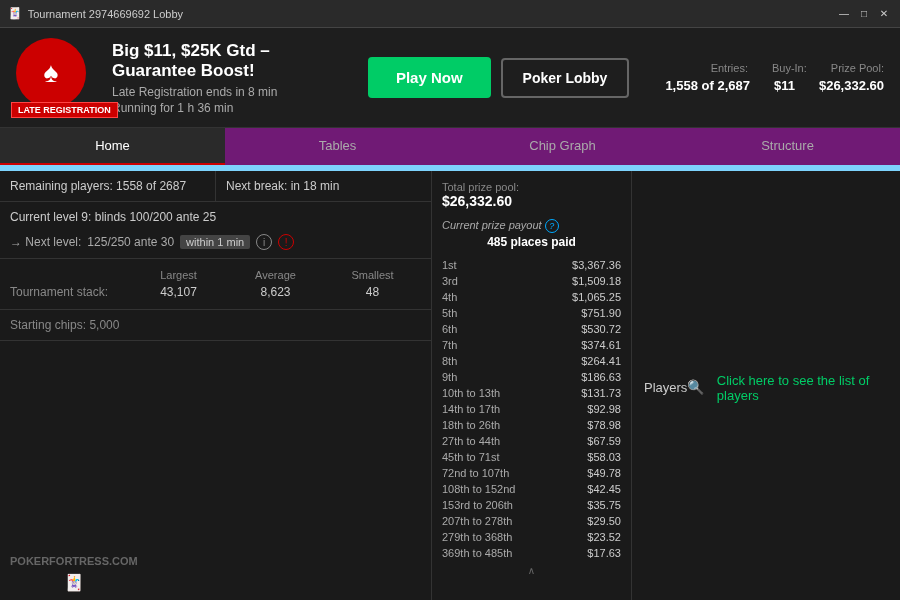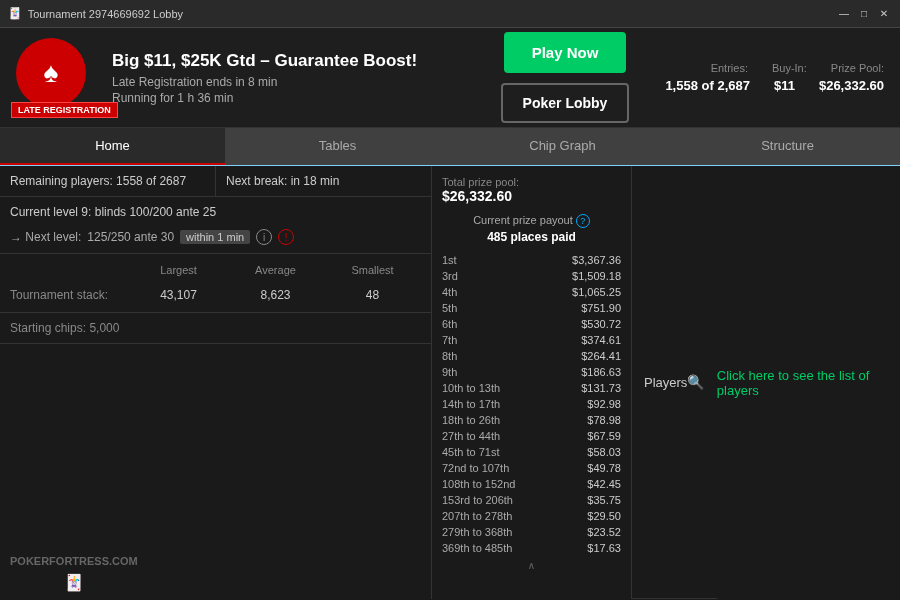--- a/index.html
+++ b/index.html
@@ -106,21 +106,20 @@
     }
     .running-text {
       color: #aaa;
       font-size: 12px;
     }
 
     .header-actions {
       display: flex;
       gap: 10px;
       align-items: center;
-      flex-direction: column;
     }
     .btn-play-now {
       background: #00cc66;
       color: white;
       border: none;
       padding: 12px 28px;
       border-radius: 4px;
       font-size: 15px;
       font-weight: bold;
       cursor: pointer;
@@ -155,22 +154,22 @@
     }
     .stat-value {
       color: white;
       font-size: 13px;
       font-weight: bold;
     }
 
     
     .tabs {
       display: flex;
-      background: #404040;
-      border-bottom: 1px solid #7dd3fc;
+      background: #701a75;
+      border-bottom: 6px solid #7dd3fc;
     }
     .tab {
       flex: 1;
       text-align: center;
       padding: 10px;
       color: #aaa;
       cursor: pointer;
       font-size: 13px;
       border-bottom: 2px solid transparent;
     }
@@ -246,21 +245,21 @@
     }
 
     .stacks-table {
       padding: 10px;
       border-bottom: 1px solid #333;
     }
     .stacks-header {
       display: flex;
       color: #888;
       font-size: 11px;
-      margin-bottom: 12px;
+      margin-bottom: 4px;
     }
     .stacks-header .s-label { width: 120px; }
     .stacks-header .s-val { flex: 1; text-align: center; }
     .stacks-values {
       display: flex;
       color: #ccc;
       font-size: 12px;
     }
     .stacks-values .s-label { width: 120px; color: #888; }
     .stacks-values .s-val { flex: 1; text-align: center; }
@@ -283,24 +282,24 @@
       color: #888;
       font-size: 11px;
     }
     .prize-pool-value {
       color: white;
       font-size: 14px;
       font-weight: bold;
       margin-bottom: 10px;
     }
     .payout-header {
-      text-align: center;
       color: #aaa;
       font-size: 11px;
       margin-bottom: 2px;
+      font-style: italic;
     }
     .payout-places {
       text-align: center;
       color: white;
       font-size: 12px;
       font-weight: bold;
       margin-bottom: 8px;
     }
     .payout-row {
       display: flex;

